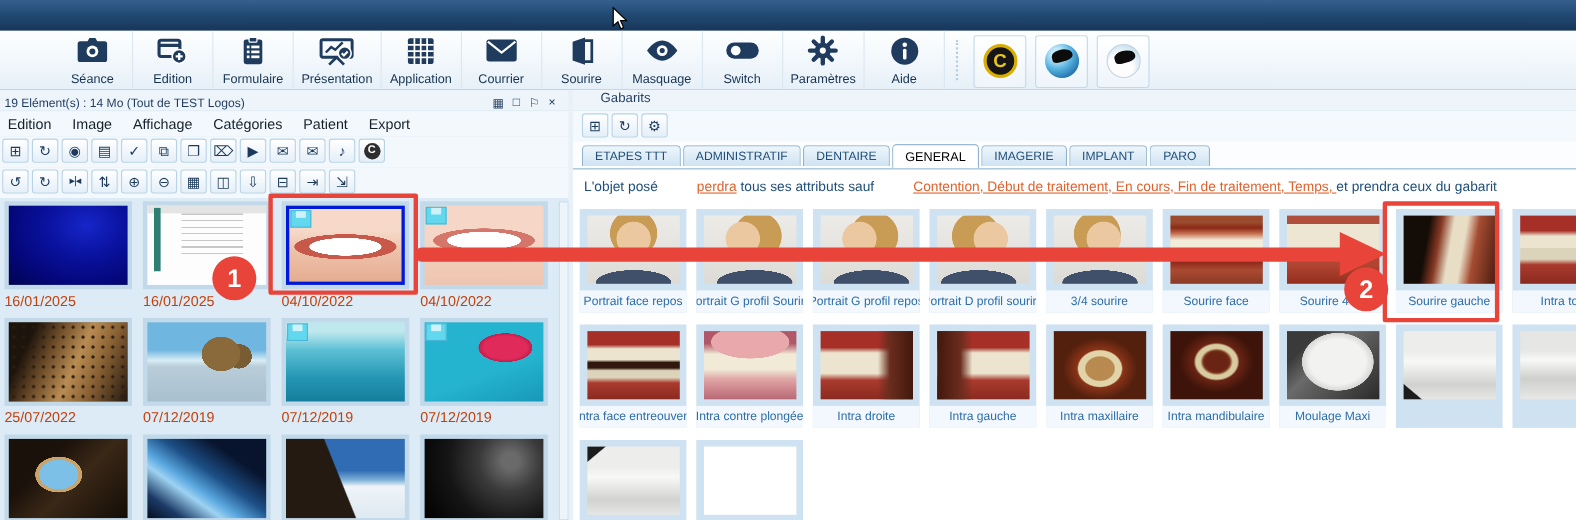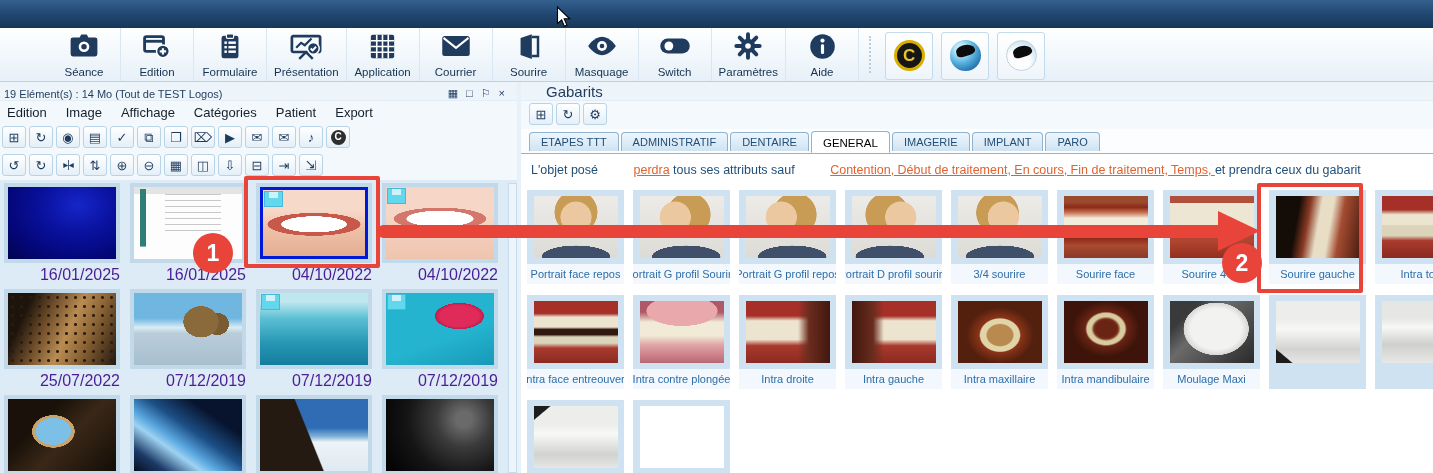--- a/index.html
+++ b/index.html
@@ -50,33 +50,33 @@
   .icon-btn .badge-c{background:#2e2e2e;color:#fff;border-radius:50%;width:15px;height:15px;
     font-size:10px;font-weight:bold;display:flex;align-items:center;justify-content:center;}
   .glyph-sm{font-size:10px;letter-spacing:-1px;}
 
   .lp-grid{position:absolute;left:4px;top:101px;display:grid;grid-template-columns:repeat(4,116px);
     column-gap:10px;}
   .lp-item{height:106px;position:relative;}
   .lp-card{width:116px;height:80px;background:#c2d9ea;padding:4px;box-sizing:border-box;}
   .lp-img{width:100%;height:100%;position:relative;box-sizing:border-box;background:#888;}
   .lp-img.selected{border:3px solid #0018d8;}
-  .lp-date{text-align:right;font-size:16px;color:#4c1d95;margin-top:3px;}
+  .lp-date{text-align:left;font-size:13px;color:#c2410c;margin-top:3px;}
   .floppy{position:absolute;left:1px;top:1px;width:19px;height:16px;background:#62d8ee;
     border:1px solid #49b8d8;box-sizing:border-box;}
   .floppy::after{content:"";position:absolute;left:4px;top:0;width:9px;height:6px;background:#cff2fa;}
   .lp-scrollbar{position:absolute;right:0;top:101px;bottom:0;width:9px;background:#eef5fa;
     border:1px solid #c6dcec;box-sizing:border-box;}
 
   .splitter{position:absolute;left:517px;top:82px;width:4px;bottom:0;background:#e8f1f8;}
 
   
   .right-panel{position:absolute;left:521px;top:82px;right:0;bottom:0;background:#fff;}
-  .rp-header{height:18px;background:#edf4fa;font-size:15px;color:#1f3b5e;display:flex;
-    align-items:center;padding-left:25px;border-bottom:1px solid #e2edf6;}
+  .rp-header{height:18px;background:#edf4fa;font-size:12px;color:#1f3b5e;display:flex;
+    align-items:flex-start;padding-left:25px;border-bottom:1px solid #e2edf6;}
   .rp-toolbar{height:24px;background:#f4f9fd;display:flex;gap:3px;padding:2px 0 2px 8px;}
   .rp-tabs{display:flex;align-items:center;padding-left:8px;border-bottom:1px solid #8fb3cf;
     height:24px;background:#fbfdff;}
   .tab{padding:3px 11px;margin-right:2px;border:1px solid #8fb3cf;border-bottom:none;
     border-radius:4px 4px 0 0;background:linear-gradient(180deg,#eef6fc,#cfe3f2);
     font-size:11px;color:#1f4e79;white-space:nowrap;cursor:default;}
   .tab.active{background:#fff;color:#000;padding-top:5px;position:relative;z-index:2;
     margin-bottom:-1px;border-bottom:1px solid #fff;font-size:11.5px;}
   .rp-warning{padding:9px 6px 0 10px;font-size:12.5px;white-space:nowrap;overflow:hidden;}
   .warn-normal{color:#1f4e79;}

